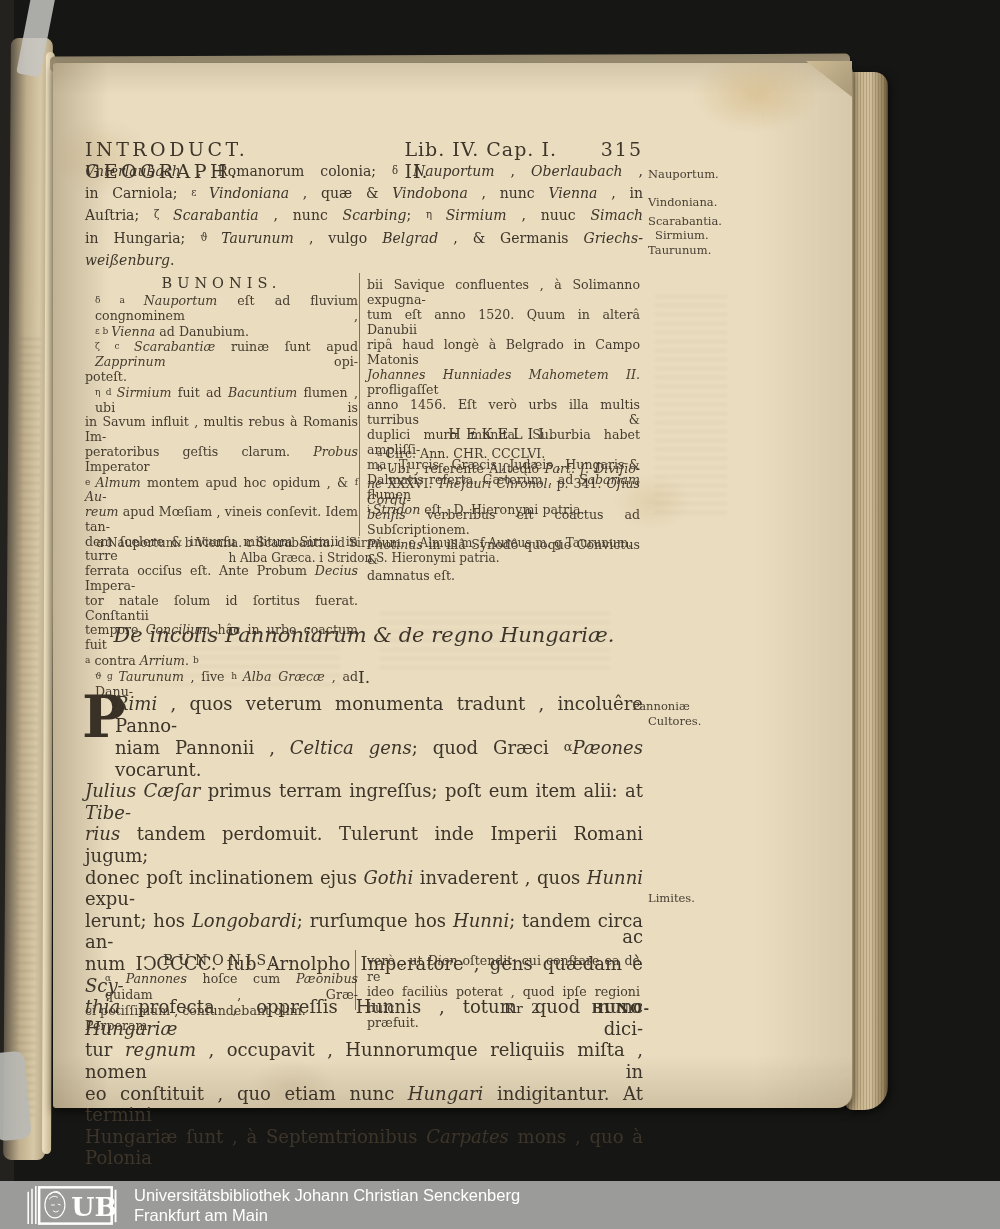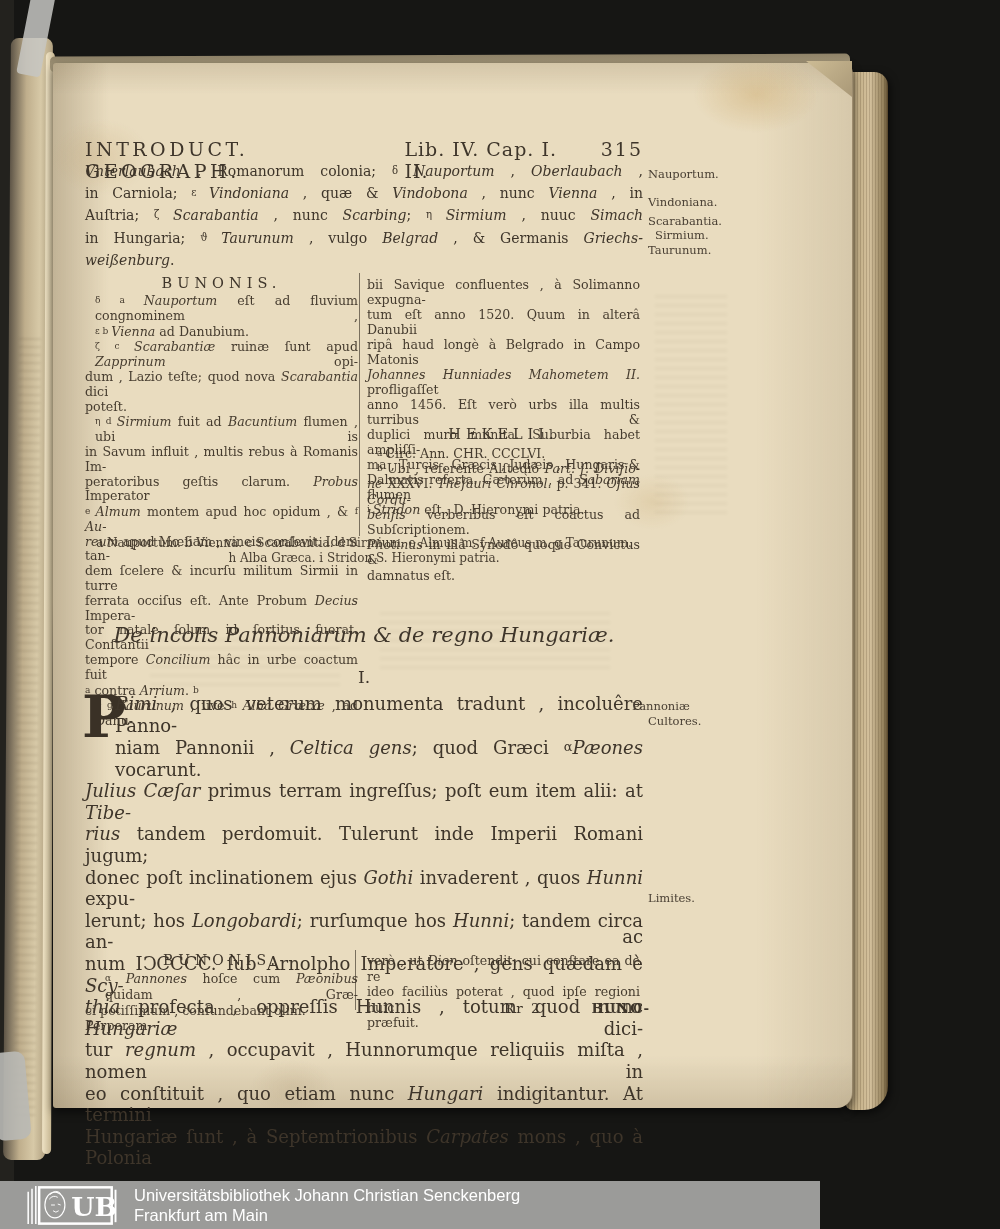--- a/index.html
+++ b/index.html
@@ -67,21 +67,21 @@
   .col-left2{left:85px;top:971px;line-height:15.8px;}
   .col-right2{left:367px;top:953px;line-height:15.5px;}
   .sig{left:504px;top:1000px;font-size:13.5px;letter-spacing:2px;}
   .catch2{right:350px;top:1000px;font-size:13.5px;letter-spacing:1px;font-weight:bold;}
   .catch-ac{right:357px;top:926px;font-size:18px;}
   .header-row{left:85px;top:138px;width:558px;display:flex;justify-content:center;align-items:baseline;font-size:19px;}
   .hdr-work{letter-spacing:3.5px;}
   .hdr-ref{margin-left:12px;letter-spacing:1px;}
   .hdr-num{margin-left:24px;letter-spacing:2px;}
   
-  .footer{position:absolute;left:0;top:1181px;width:820px;height:48px;background:#9b9b99;z-index:5;
+  .footer{position:absolute;left:0;top:1181px;width:1000px;height:48px;background:#9b9b99;z-index:5;
       display:flex;align-items:center;font-family:"Liberation Sans",sans-serif;}
   .logo-wrap{margin-left:26px;width:96px;height:42px;}
   .footer-text{margin-left:12px;color:#ffffff;font-size:16.5px;line-height:20px;}
 </style>
 </head>
 <body>
 
 <div id="stage">
 
   <div class="left-dark"></div>
@@ -117,21 +117,20 @@
   <div class="abs mnote" style="left:648px;top:195px;">Vindoniana.</div>
   <div class="abs mnote" style="left:648px;top:214px;">Scarabantia.</div>
   <div class="abs mnote" style="left:655px;top:228px;">Sirmium.</div>
   <div class="abs mnote" style="left:648px;top:243px;">Taurunum.</div>
 
   <div class="abs bun-title" style="left:85px;top:275px;width:273px;text-align:center;">BUNONIS.</div>
   <div class="abs smallcol col-left1 justify">
       <div class="line" style="padding-left: 10px;"><span class="mk">δ a </span><span class="it">Nauportum</span><span> eſt ad fluvium congnominem ,</span></div>
       <div class="line nj" style="padding-left: 10px;"><span class="mk">ε b </span><span class="it">Vienna</span><span> ad Danubium.</span></div>
       <div class="line" style="padding-left: 10px;"><span class="mk">ζ c </span><span class="it">Scarabantiæ</span><span> ruinæ ſunt apud </span><span class="it">Zapprinum</span><span> opi-</span></div>
-      <div class="line"><span>dum , Lazio teſte; quod nova </span><span class="it">Scarabantia</span><span> dici</span></div>
       <div class="line nj"><span>poteſt.</span></div>
       <div class="line" style="padding-left: 10px;"><span class="mk">η d </span><span class="it">Sirmium</span><span> fuit ad </span><span class="it">Bacuntium</span><span> flumen , ubi is</span></div>
       <div class="line"><span>in Savum influit , multis rebus à Romanis Im-</span></div>
       <div class="line"><span>peratoribus geſtis clarum. </span><span class="it">Probus</span><span> Imperator</span></div>
       <div class="line"><span class="mk">e </span><span class="it">Almum</span><span> montem apud hoc opidum , &amp; </span><span class="mk">f </span><span class="it">Au-</span></div>
       <div class="line"><span class="it">reum</span><span> apud Mœſiam , vineis conſevit. Idem tan-</span></div>
       <div class="line"><span>dem ſcelere &amp; incurſu militum Sirmii in turre</span></div>
       <div class="line"><span>ferrata occiſus eſt. Ante Probum </span><span class="it">Decius</span><span> Impera-</span></div>
       <div class="line"><span>tor natale ſolum id ſortitus fuerat. Conſtantii</span></div>
       <div class="line"><span>tempore </span><span class="it">Concilium</span><span> hâc in urbe coactum fuit</span></div>

